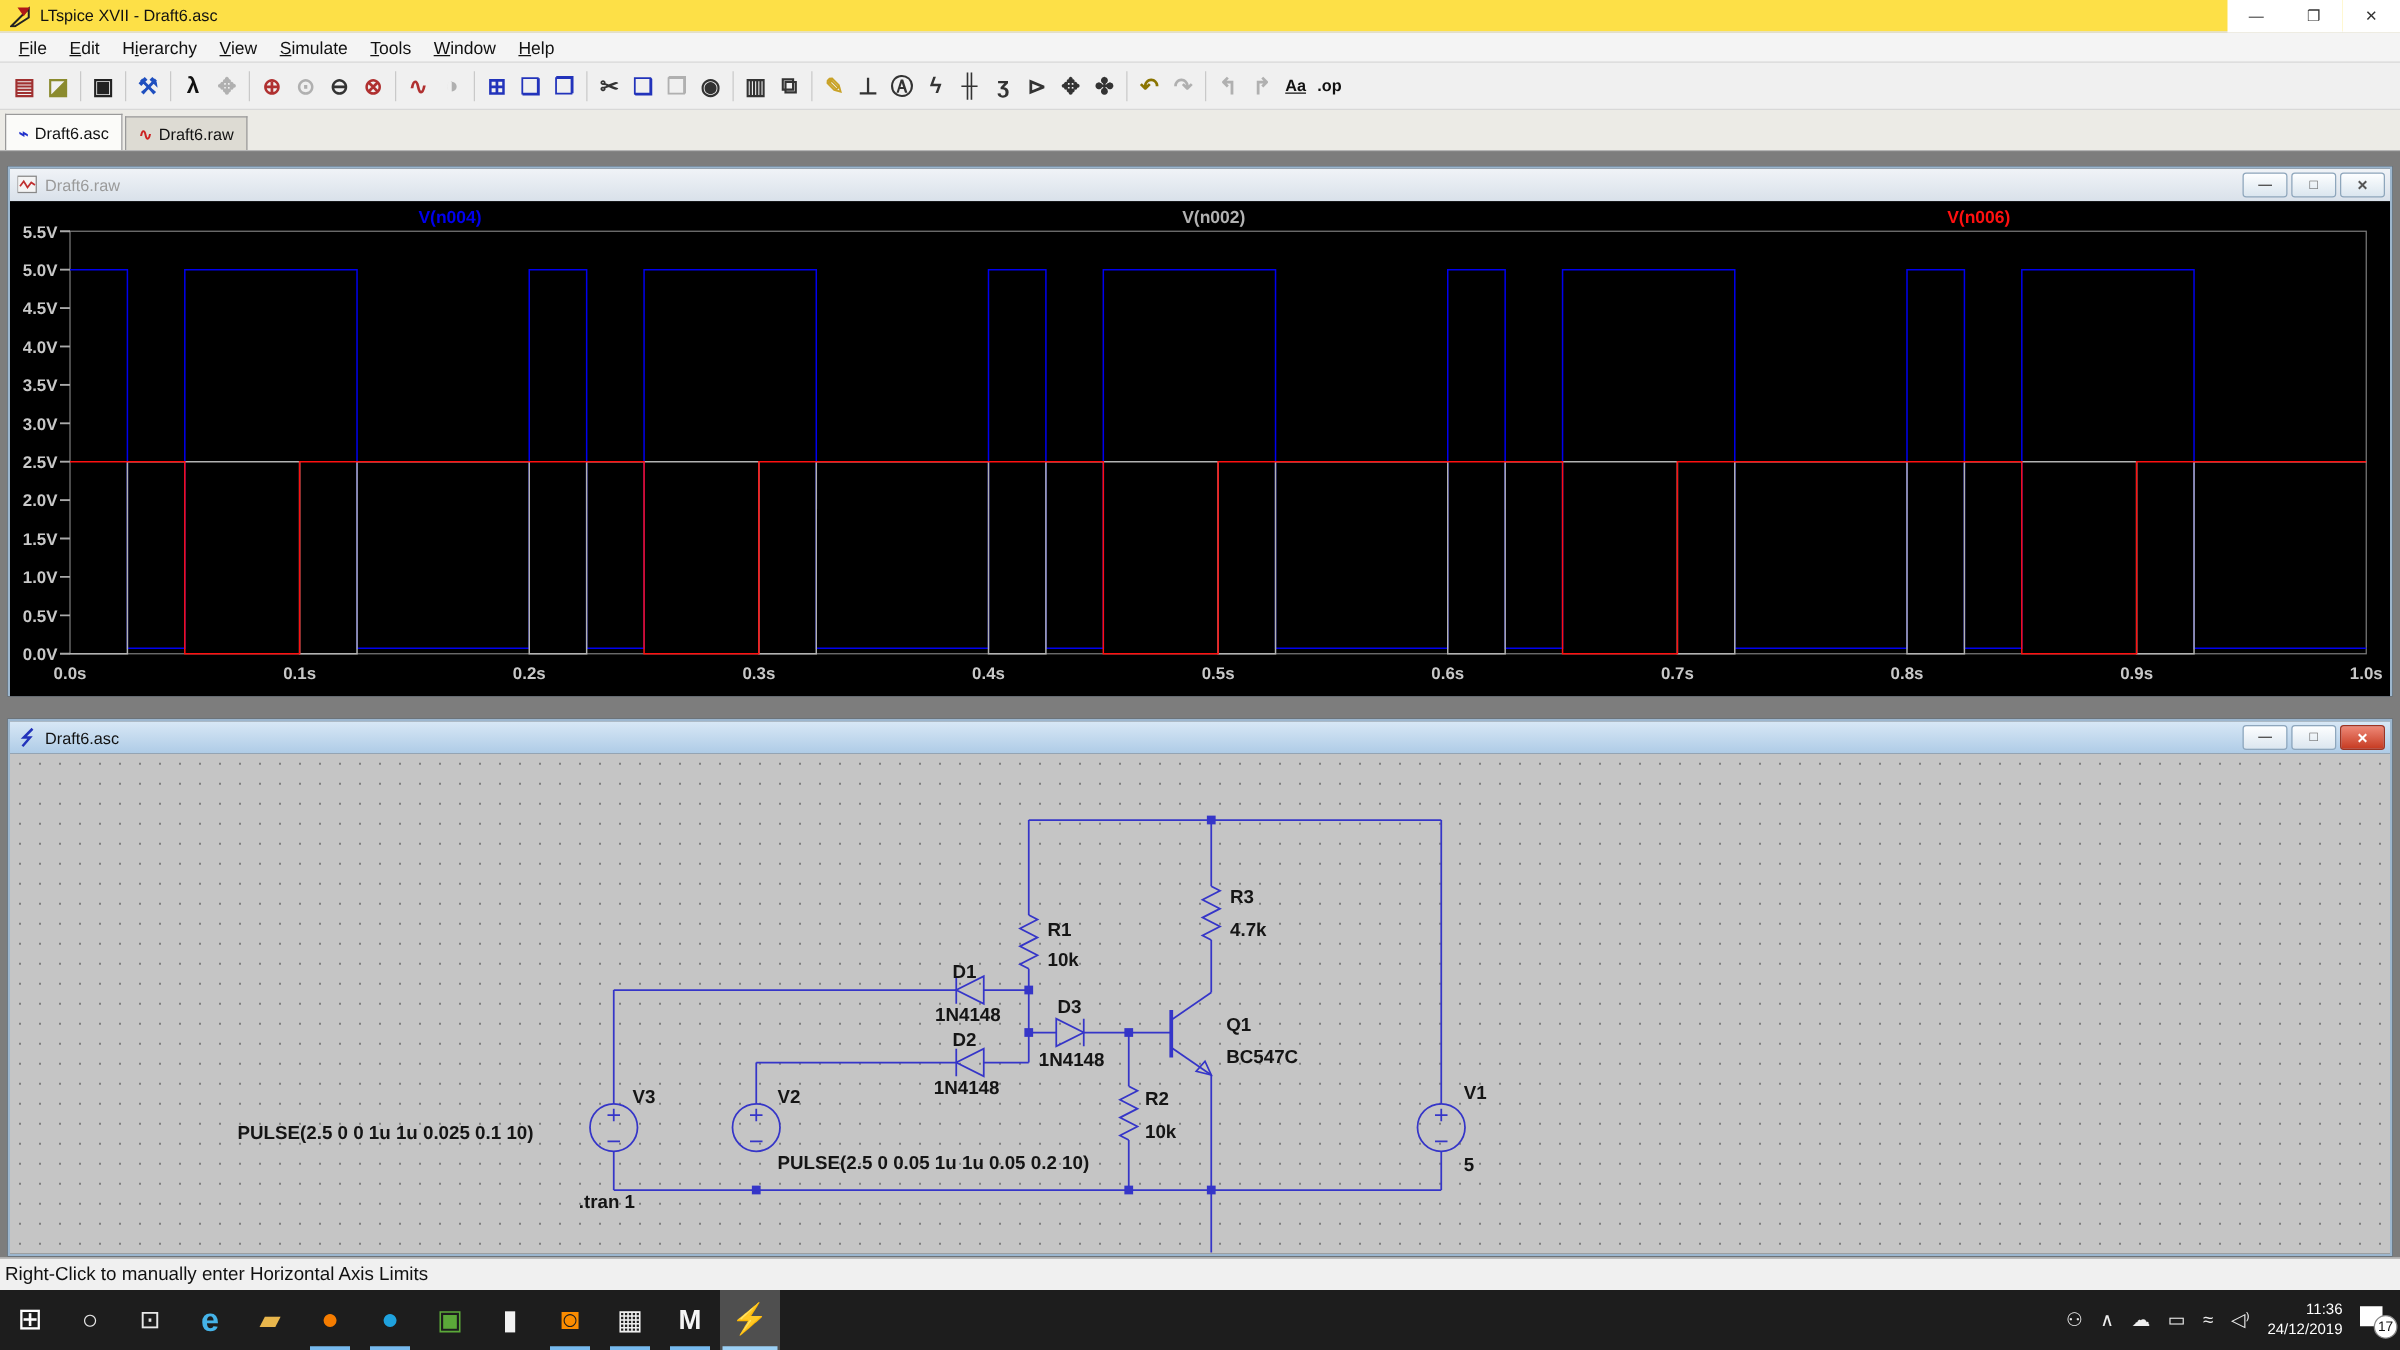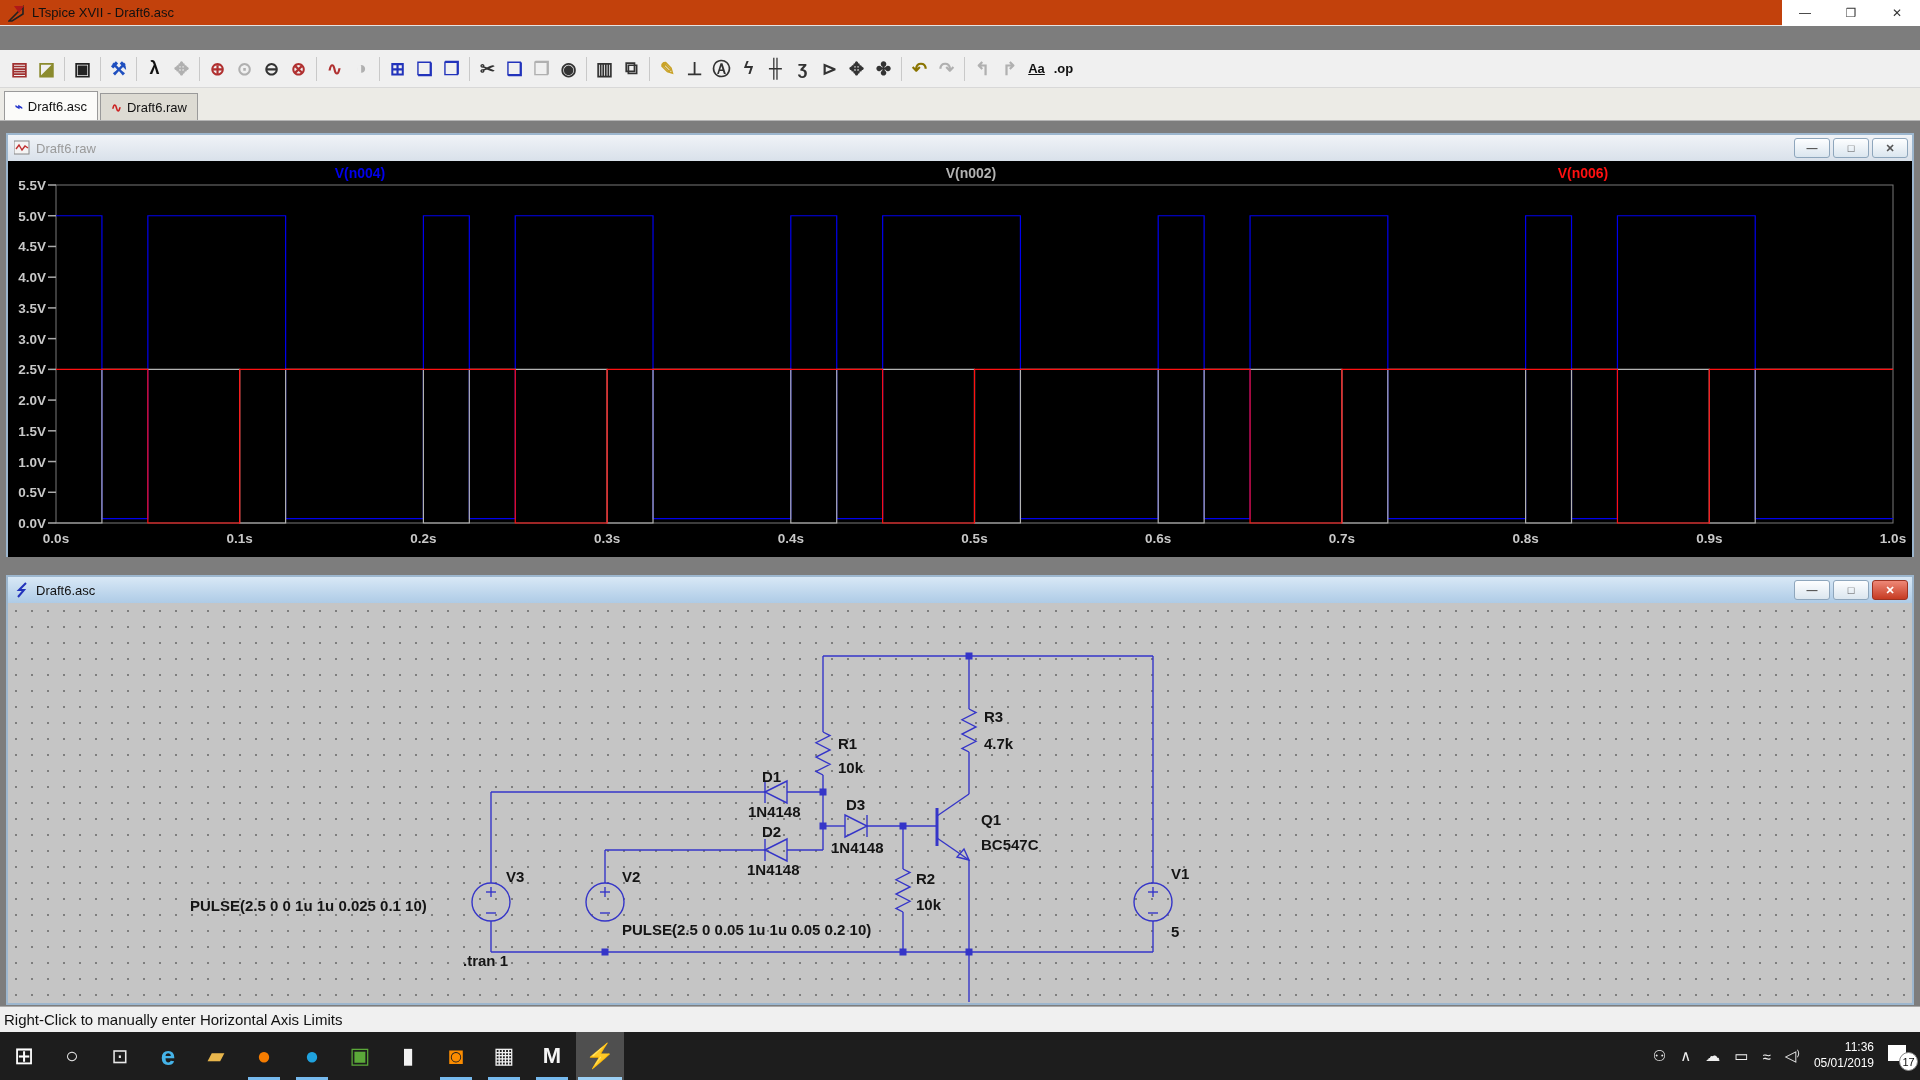--- a/index.html
+++ b/index.html
@@ -1,21 +1,21 @@
 <!DOCTYPE html>
 <html><head>
 <meta charset="utf-8">
 <style>
   * { margin:0; padding:0; box-sizing:border-box; }
   html,body { width:1920px; height:1080px; overflow:hidden; }
   body { font-family:"Liberation Sans", sans-serif; background:#7d7d7d; }
   #screen { position:absolute; inset:0; width:1920px; height:1080px; }
 
   
-  #titlebar { position:absolute; left:0; top:0; width:1920px; height:26px; background:#c2410c; display:flex; align-items:center; border-bottom:1px solid #e4e4e4;}
+  #titlebar { position:absolute; left:0; top:0; width:1920px; height:26px; background:#fde047; display:flex; align-items:center; border-bottom:1px solid #e4e4e4;}
   #app-icon { width:18px; height:18px; margin:0 6px 0 8px; position:relative; }
   #app-icon svg { display:block; }
   #title-text { font-size:13px; color:#111; }
   #win-controls { position:absolute; right:0; top:0; height:26px; display:flex; }
   .wc-btn { width:46px; height:26px; display:flex; align-items:center; justify-content:center; font-size:12px; color:#333; background:#fff; }
   #menubar { position:absolute; left:0; top:26px; width:1920px; height:24px; background:#f4f4f4; display:flex; align-items:center; padding-left:6px; border-bottom:1px solid #e0e0e0;}
   .menu-item { font-size:14px; color:#111; padding:3px 9px; }
   .menu-item u { text-decoration:underline; }
   #toolbar { position:absolute; left:0; top:50px; width:1920px; height:38px; background:#f0f0f0; display:flex; align-items:center; padding-left:6px; border-bottom:1px solid #d8d8d8; }
   .tb-icon { width:27px; height:28px; display:flex; align-items:center; justify-content:center; font-size:18px; font-weight:bold; }
@@ -77,20 +77,30 @@
       </svg>
     </div>
     <span id="title-text">LTspice XVII - Draft6.asc</span>
     <div id="win-controls">
       <div class="wc-btn">—</div>
       <div class="wc-btn">❐</div>
       <div class="wc-btn">✕</div>
     </div>
   </div>
 
+  <div id="menubar">
+      <div class="menu-item"><u>F</u>ile</div>
+      <div class="menu-item"><u>E</u>dit</div>
+      <div class="menu-item">H<u>i</u>erarchy</div>
+      <div class="menu-item"><u>V</u>iew</div>
+      <div class="menu-item"><u>S</u>imulate</div>
+      <div class="menu-item"><u>T</u>ools</div>
+      <div class="menu-item"><u>W</u>indow</div>
+      <div class="menu-item"><u>H</u>elp</div>
+    </div>
 
   <div id="toolbar">
       <div class="tb-icon" style="color: rgb(160, 48, 48);">▤</div>
       <div class="tb-icon" style="color: rgb(139, 139, 46);">◪</div>
       <div class="tb-sep"></div>
       <div class="tb-icon" style="color: rgb(34, 34, 34);">▣</div>
       <div class="tb-sep"></div>
       <div class="tb-icon" style="color: rgb(31, 79, 191);">⚒</div>
       <div class="tb-sep"></div>
       <div class="tb-icon" style="color: rgb(17, 17, 17);">λ</div>
@@ -355,21 +365,21 @@
       </div>
       <div id="tray">
       <span class="tray-ic">⚇</span>
       <span class="tray-ic">∧</span>
       <span class="tray-ic">☁</span>
       <span class="tray-ic">▭</span>
       <span class="tray-ic">≈</span>
       <span class="tray-ic">◁⁾</span>
       <div id="clock">
         <div>11:36</div>
-        <div>05/01/2019</div>
+        <div>24/12/2019</div>
       </div>
       <div id="notif">
         <div class="pane"></div>
         <div class="badge">17</div>
       </div>
     </div>
   </div>
 
 </div>
 

